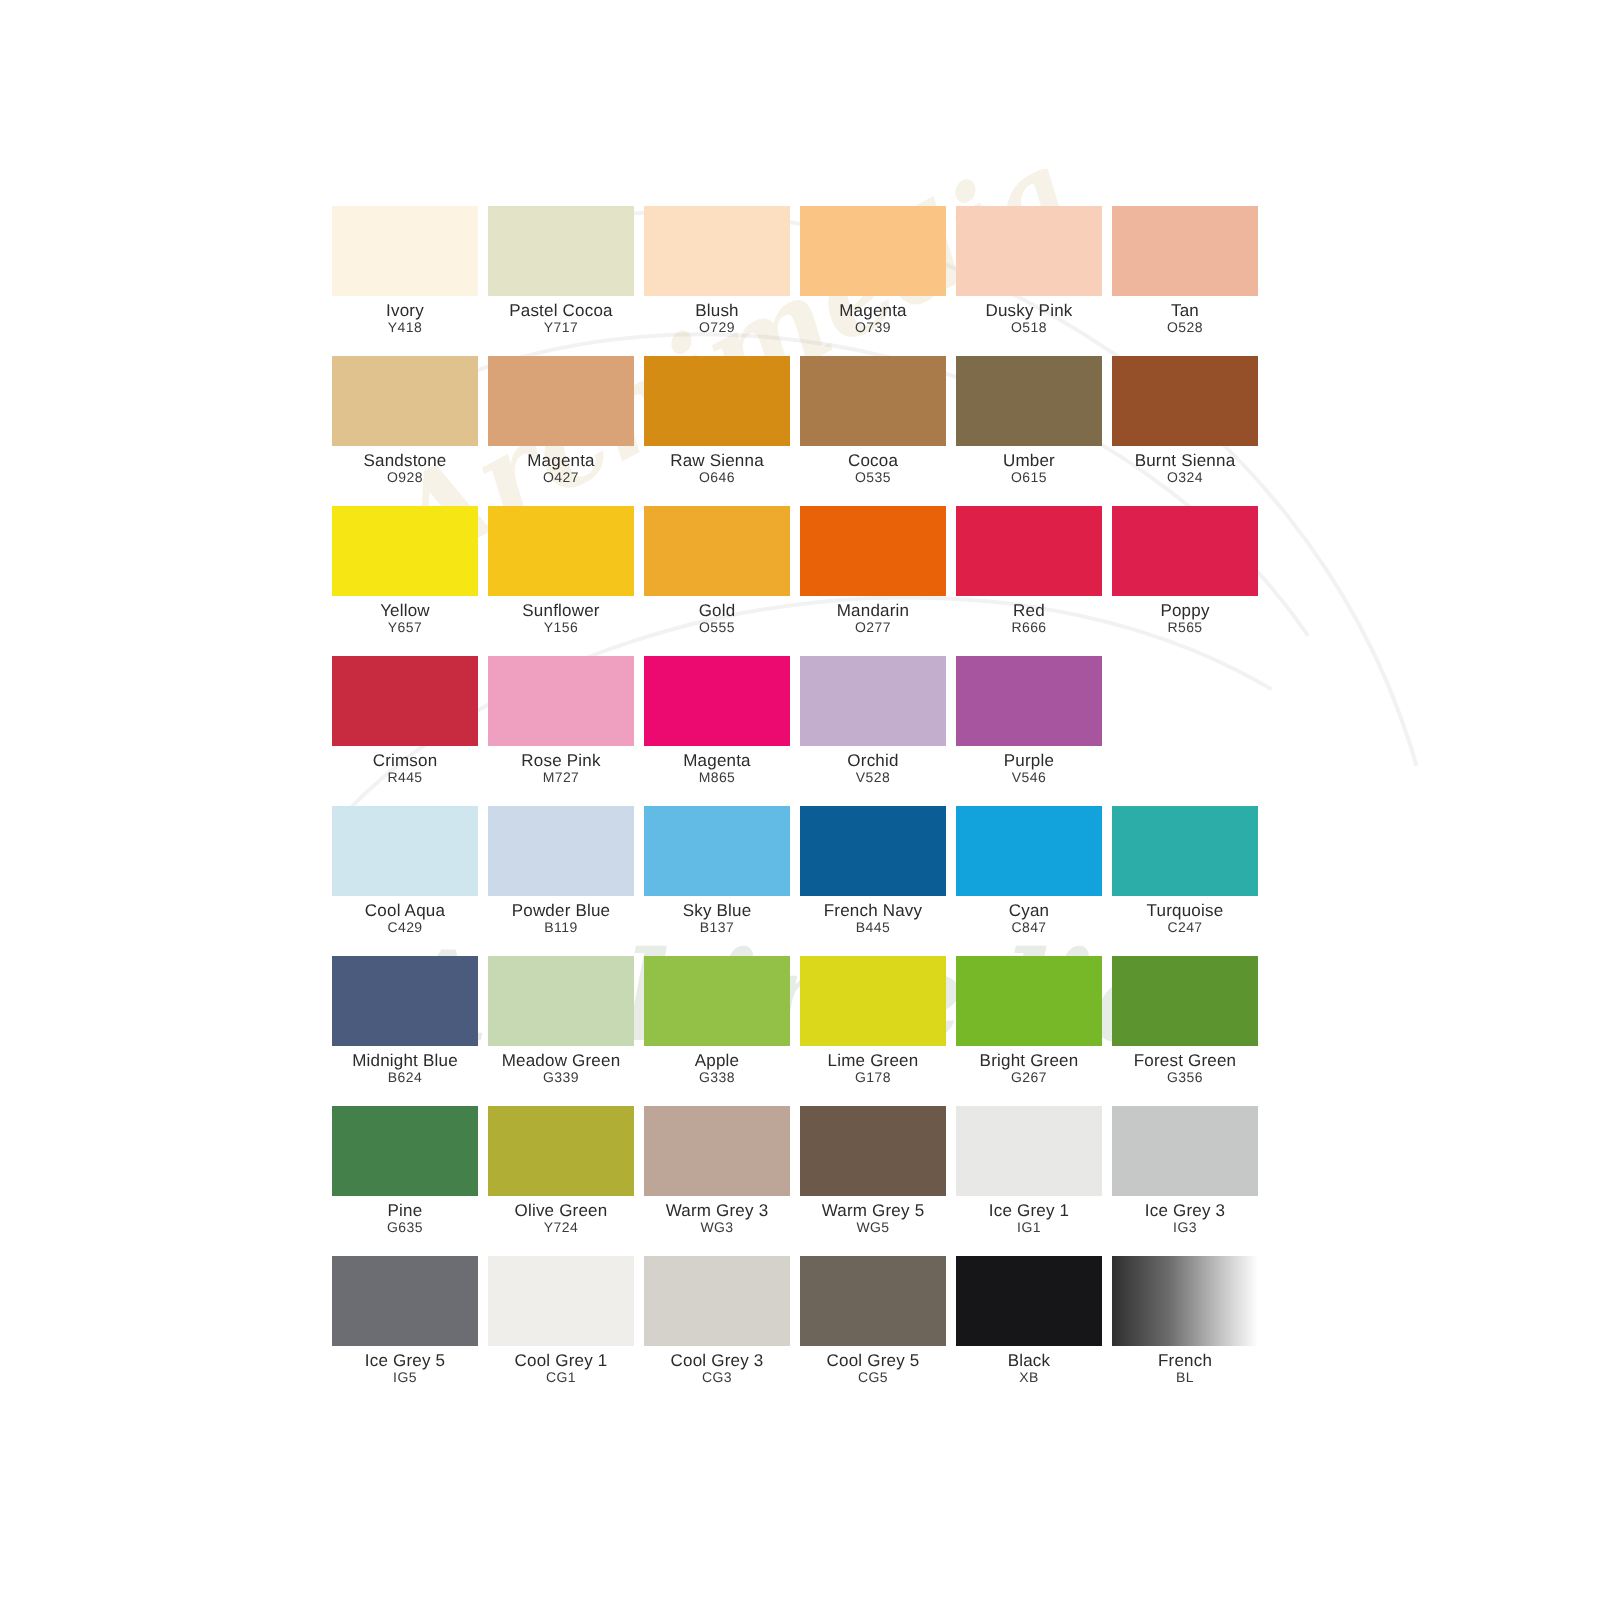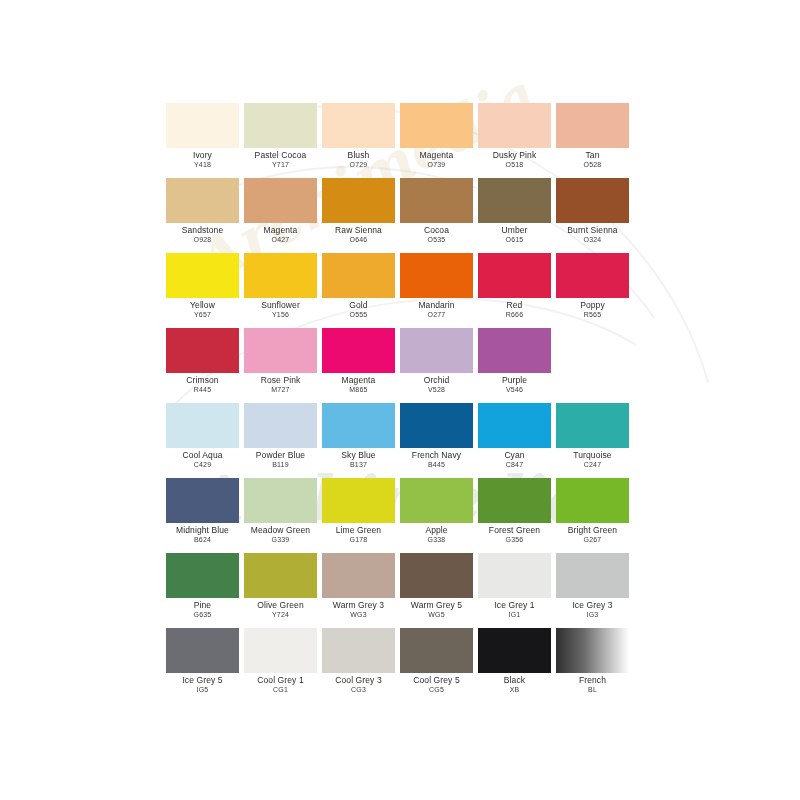--- a/index.html
+++ b/index.html
@@ -345,47 +345,47 @@
           </div>
         </div>
         <div class="cell">
           <div class="swatch" style="background-color: rgb(199, 217, 179);"></div>
           <div class="caption">
             <span class="cname">Meadow Green</span>
             <span class="ccode">G339</span>
           </div>
         </div>
         <div class="cell">
+          <div class="swatch" style="background-color: rgb(147, 193, 71);"></div>
+          <div class="caption">
+            <span class="cname">Apple</span>
+            <span class="ccode">G338</span>
+          </div>
+        </div>
+        <div class="cell">
           <div class="swatch" style="background-color: rgb(219, 215, 27);"></div>
           <div class="caption">
             <span class="cname">Lime Green</span>
             <span class="ccode">G178</span>
           </div>
         </div>
         <div class="cell">
-          <div class="swatch" style="background-color: rgb(147, 193, 71);"></div>
-          <div class="caption">
-            <span class="cname">Apple</span>
-            <span class="ccode">G338</span>
+          <div class="swatch" style="background-color: rgb(118, 184, 40);"></div>
+          <div class="caption">
+            <span class="cname">Bright Green</span>
+            <span class="ccode">G267</span>
           </div>
         </div>
         <div class="cell">
           <div class="swatch" style="background-color: rgb(92, 148, 48);"></div>
           <div class="caption">
             <span class="cname">Forest Green</span>
             <span class="ccode">G356</span>
           </div>
         </div>
-        <div class="cell">
-          <div class="swatch" style="background-color: rgb(118, 184, 40);"></div>
-          <div class="caption">
-            <span class="cname">Bright Green</span>
-            <span class="ccode">G267</span>
-          </div>
-        </div>
       </div>
       <div class="row">
         <div class="cell">
           <div class="swatch" style="background-color: rgb(68, 128, 74);"></div>
           <div class="caption">
             <span class="cname">Pine</span>
             <span class="ccode">G635</span>
           </div>
         </div>
         <div class="cell">

